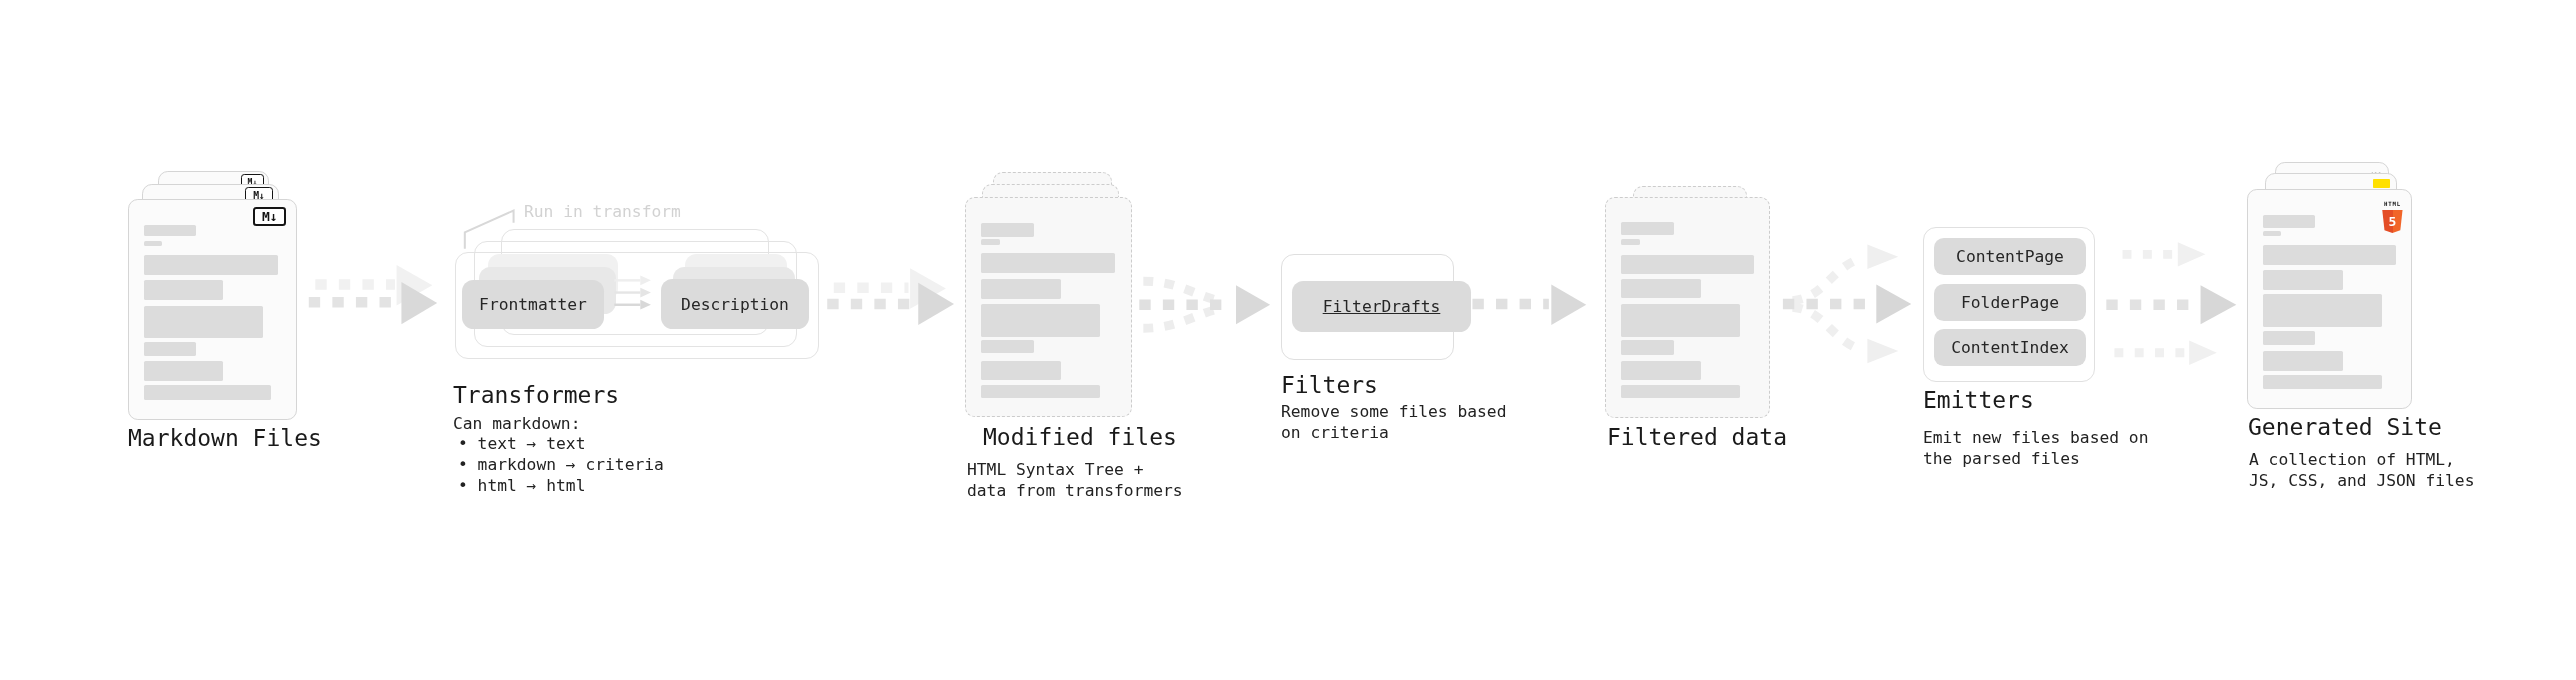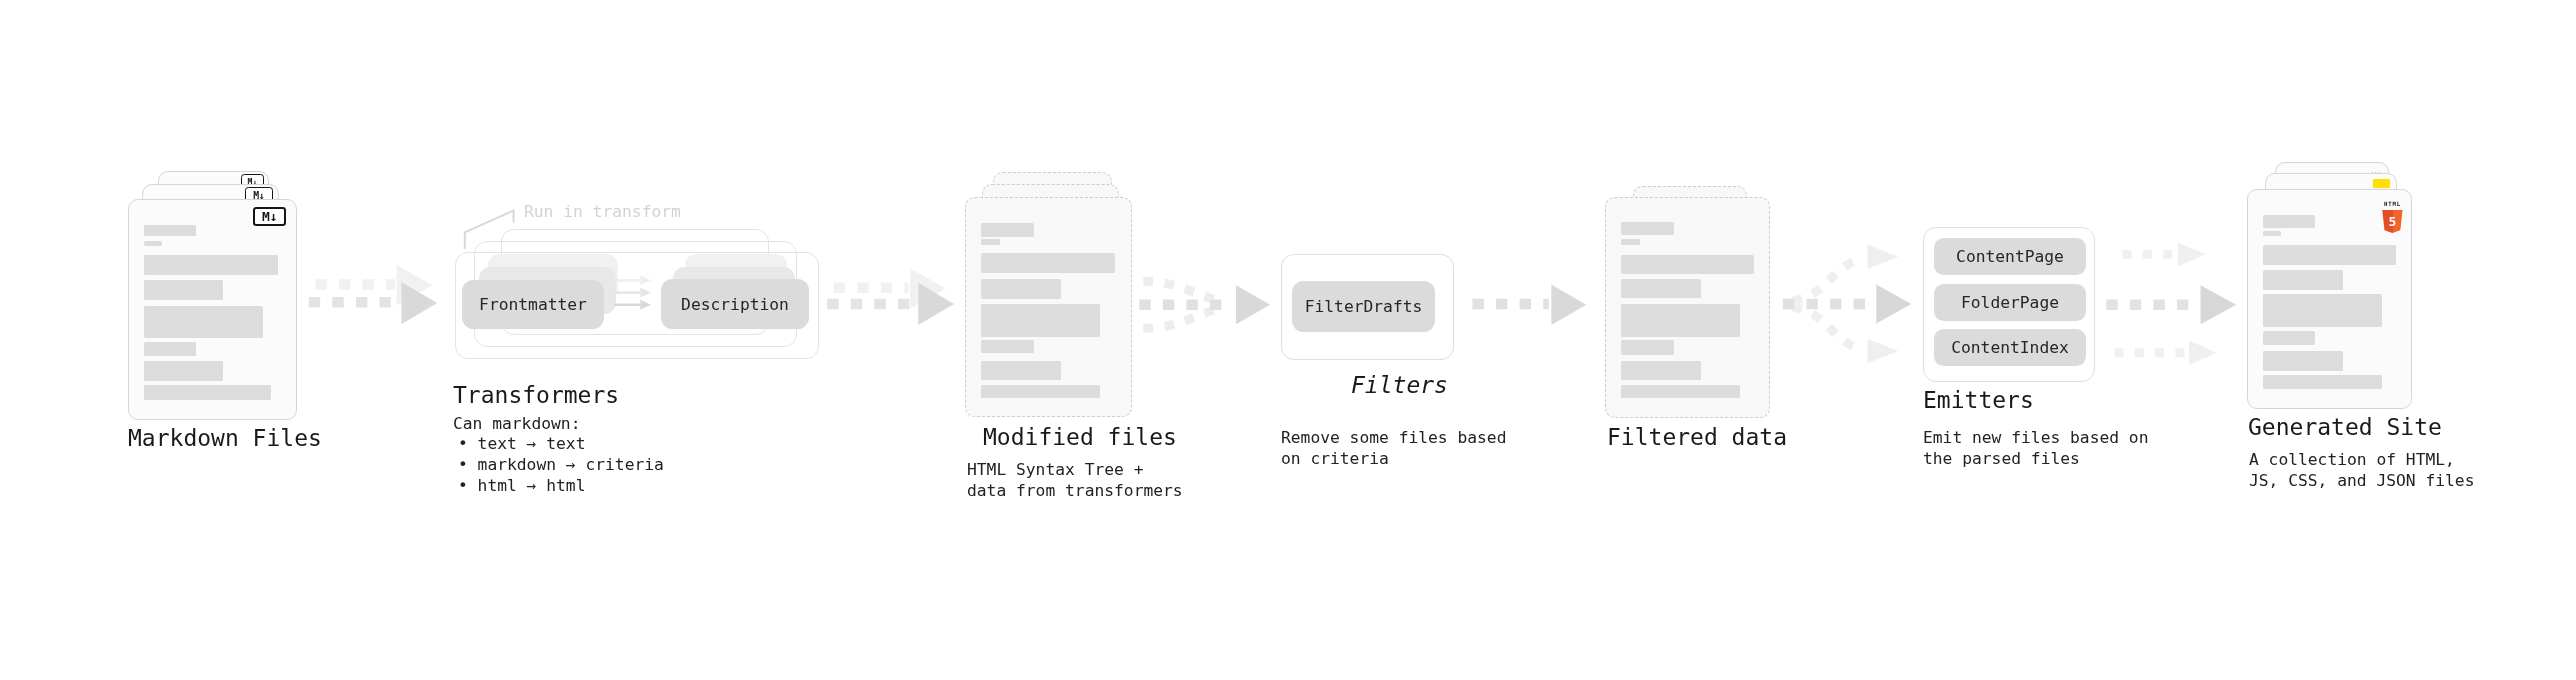--- a/index.html
+++ b/index.html
@@ -109,23 +109,23 @@
       <span class="bar" style="left:15.4px;top:187px;width:119px;height:13px;"></span>
     </div>
     <div class="lbl layer2" style="left:967px;top:423px;margin-left:16px;">Modified files</div>
     <div class="desc layer2" style="left:967px;top:459px;">HTML Syntax Tree +
 data from transformers</div>
   </div>
 
   
   <div class="grp">
     <div class="ctr layer2" style="left:1281px;top:254px;width:173px;height:106px;border-color:#dfdfdf;"></div>
-    <div class="node layer2" style="left:1292px;top:281px;width:143px;height:51px;">FilterDrafts</div>
-    <div class="lbl layer2" style="left:1351px;top:371px;font-style:italic;">Filters</div>
-    <div class="desc layer2" style="left:1281px;top:427px;">Remove some files based
+    <div class="node layer2" style="left:1292px;top:281px;width:179px;height:51px;text-decoration:underline;">FilterDrafts</div>
+    <div class="lbl layer2" style="left:1281px;top:371px;">Filters</div>
+    <div class="desc layer2" style="left:1281px;top:401px;">Remove some files based
 on criteria</div>
   </div>
 
   
   <div class="grp">
     <div class="doc dashed layer2" style="left:1633px;top:186px;width:114px;height:221px;z-index:1;"></div>
     <div class="doc dashed layer2" style="left:1605px;top:197px;width:165px;height:221px;z-index:2;">
       <span class="bar" style="left:14.6px;top:24.4px;width:53px;height:13px;"></span>
       <span class="bar" style="left:14.6px;top:41px;width:19.5px;height:5.7px;"></span>
       <span class="bar" style="left:14.6px;top:57px;width:133px;height:18.7px;"></span>

